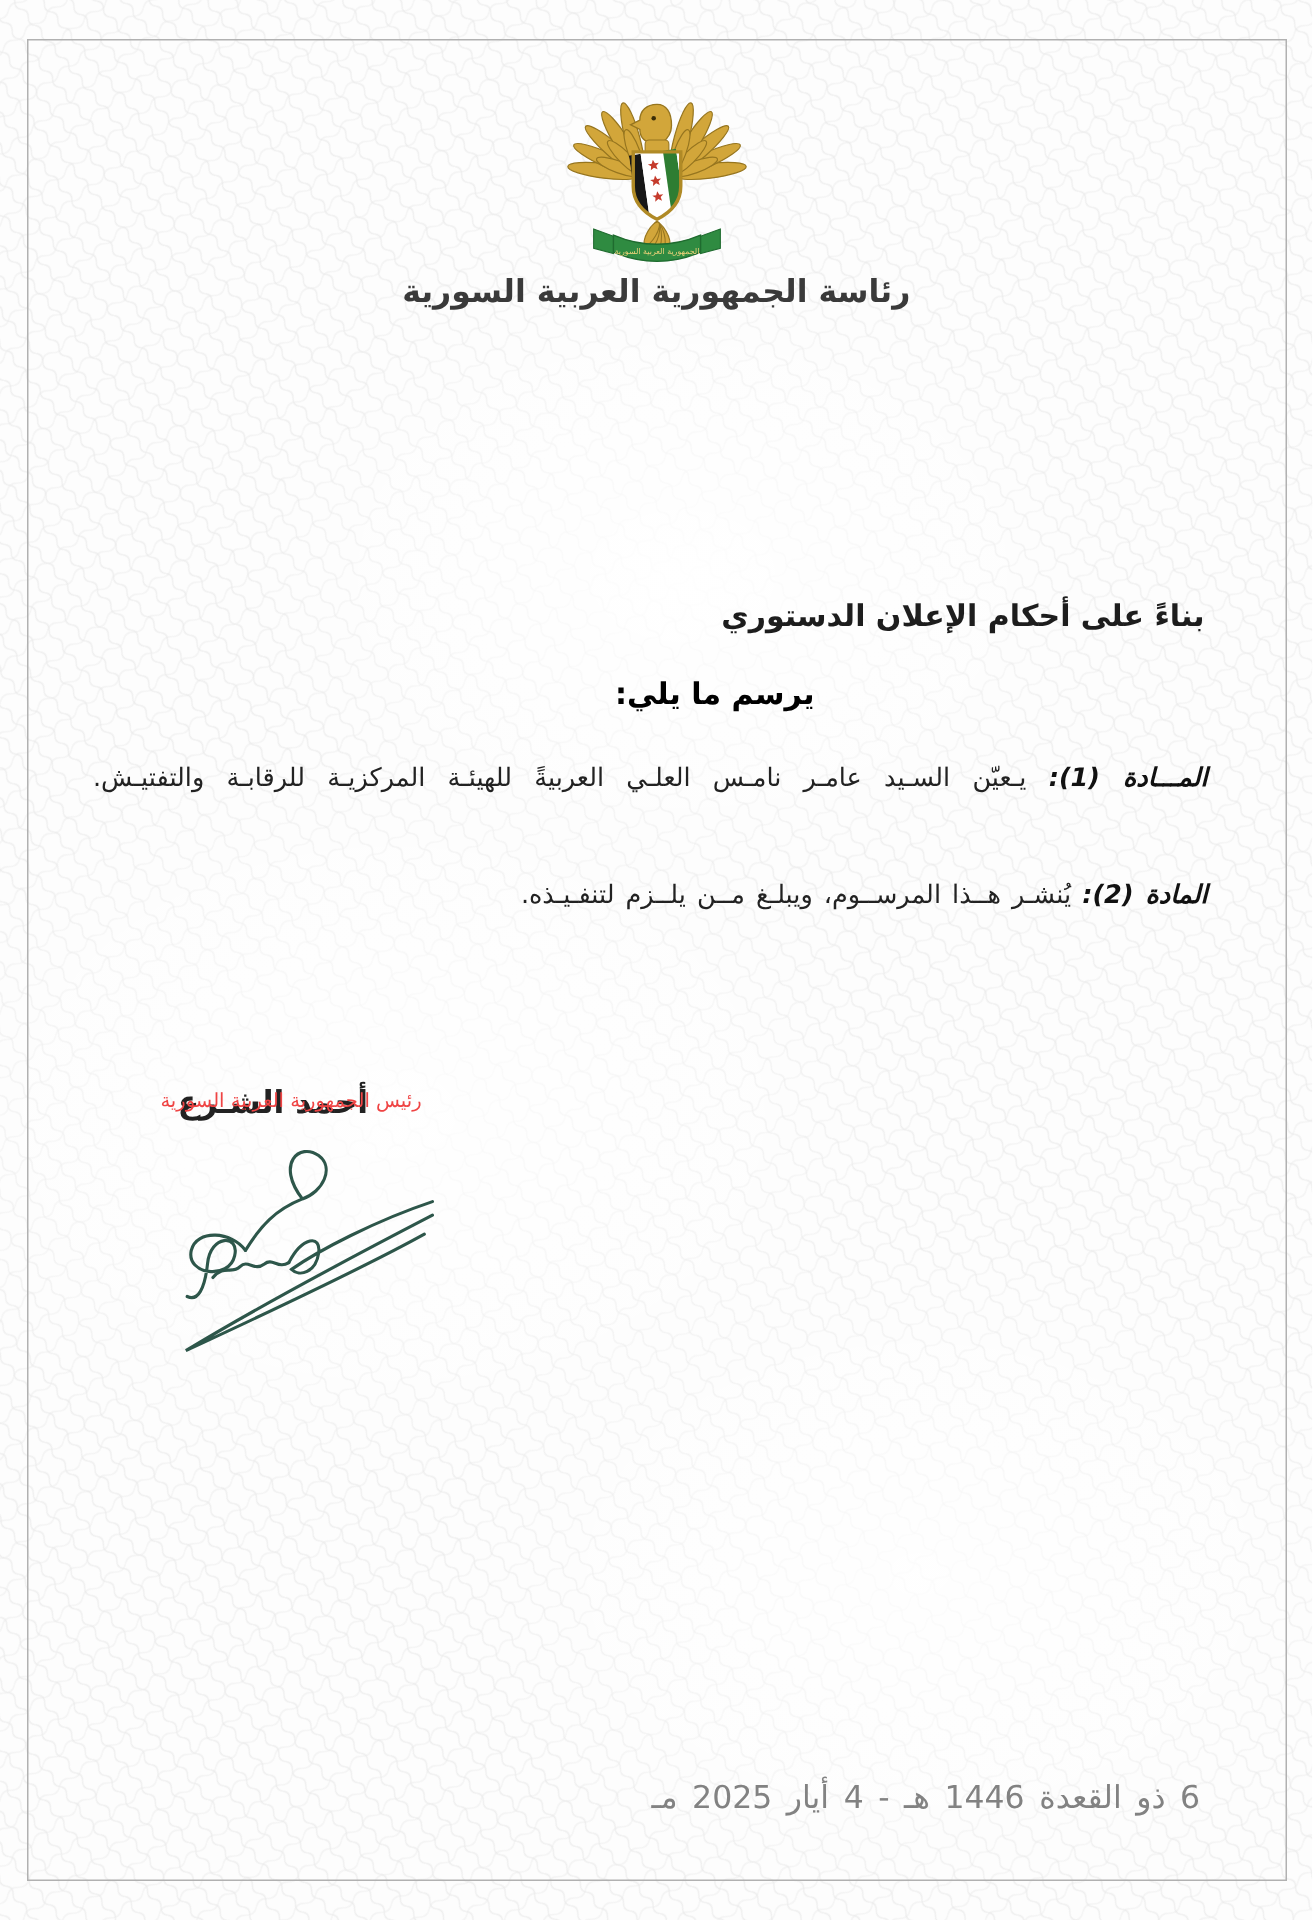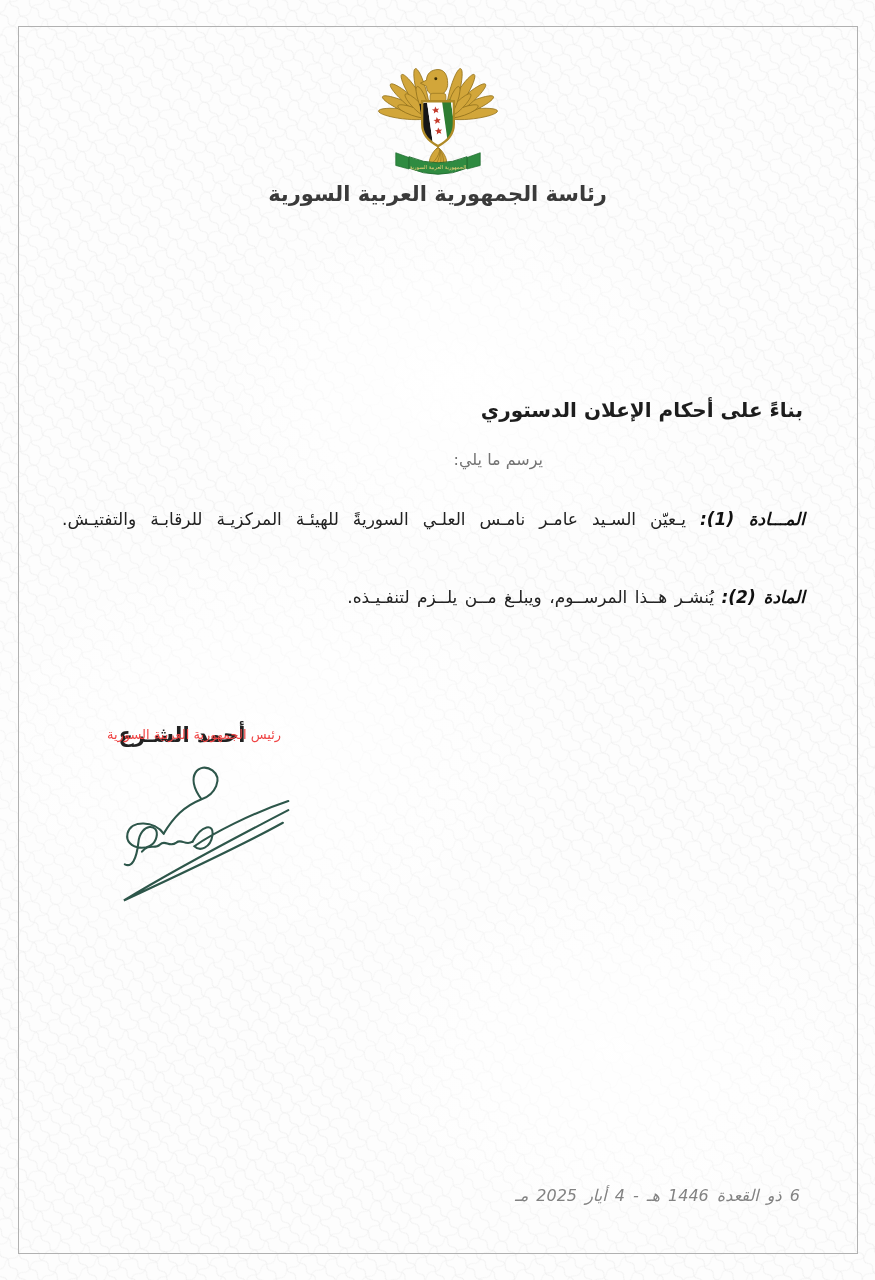--- a/index.html
+++ b/index.html
@@ -24,29 +24,29 @@
     position:absolute;left:18px;top:26px;width:838px;height:1226px;
     border:1px solid #b1b1b1;z-index:2;
   }
   .abs{position:absolute;z-index:3;margin:0;}
   .center{left:0;width:100%;text-align:center;}
   .emblem-wrap{top:66px;left:50%;transform:translateX(-50%);}
   .org-ar{top:182px;font-size:21px;font-weight:700;color:#3a3a3a;}
   .org-en{top:219px;font-size:10px;letter-spacing:2.4px;color:#9b9b9b;font-weight:400;}
   .decree-title{top:262px;font-size:23px;font-weight:700;color:#1d1d1d;}
   .preamble{top:362px;right:72px;font-size:20px;font-weight:700;color:#1d1d1d;direction:rtl;margin-top:36px;}
-  .enacting{top:450px;right:332px;font-size:16px;font-weight:400;color:#737373;direction:rtl;}
+  .enacting{top:450px;right:332px;font-size:20px;font-weight:700;color:#000000;direction:rtl;}
   .article{font-size:17px;color:#222;direction:rtl;line-height:1.6;}
   .article b{color:#111;font-style:italic;}
   .article-1{top:506px;right:70px;left:62px;text-align:justify;text-align-last:justify;}
   .article-2{top:584px;right:70px;word-spacing:2px;}
   .sig-name{top:695px;left:82px;width:200px;text-align:center;font-size:21px;font-weight:700;color:#222;direction:rtl;margin-top:28px;}
   .sig-title{top:727px;left:74px;width:240px;text-align:center;font-size:13px;color:#ef4444;direction:rtl;}
   .signature{top:758px;left:48px;}
-  .date-line{top:1186px;right:75px;font-size:16px;color:#828282;direction:rtl;word-spacing:3px;font-style:italic;}
+  .date-line{top:1186px;right:75px;font-size:21px;color:#828282;direction:rtl;word-spacing:3px;}
 </style>
 </head>
 <body>
 
 <div class="page">
 
   <svg class="pattern" width="875" height="1280" aria-hidden="true">
     <defs>
       <pattern id="w1" width="14" height="14" patternUnits="userSpaceOnUse" patternTransform="rotate(50)">
         <path d="M0 7 Q 3.5 3.8, 7 7 T 14 7" fill="none" stroke="#e4e4e4" stroke-width="1"></path>
@@ -131,21 +131,21 @@
     </svg>
   </div>
 
   <p class="abs center org-ar" dir="rtl">رئاسة الجمهورية العربية السورية</p>
 
 
   <p class="abs preamble">بناءً على أحكام الإعلان الدستوري</p>
 
   <p class="abs enacting">يرسم ما يلي:</p>
 
-  <p class="abs article article-1"><b>المـــادة (1):</b> <span>يـعيّن السـيد عامـر نامـس العلـي السوريةً للهيئـة المركزيـة للرقابـة والتفتيـش.</span></p>
+  <p class="abs article article-1"><b>المـــادة (1):</b> <span>يـعيّن السـيد عامـر نامـس العلـي العربيةً للهيئـة المركزيـة للرقابـة والتفتيـش.</span></p>
 
   <p class="abs article article-2"><b>المادة (2):</b> <span>يُنشـر هــذا المرســوم، ويبلـغ مــن يلــزم لتنفـيـذه.</span></p>
 
   <p class="abs sig-name">أحمد الشـرع</p>
   <p class="abs sig-title">رئيس الجمهورية العربية السورية</p>
 
   <div class="abs signature">
     <svg width="262" height="172" viewBox="0 0 290 175" aria-hidden="true">
       <g fill="none" stroke="#2D564A" stroke-width="2.3" stroke-linecap="round">
         <path d="M170 38 C150 12 168 -4 182 6 C194 15 185 33 170 38 C150 46 139 58 128 76"></path>

